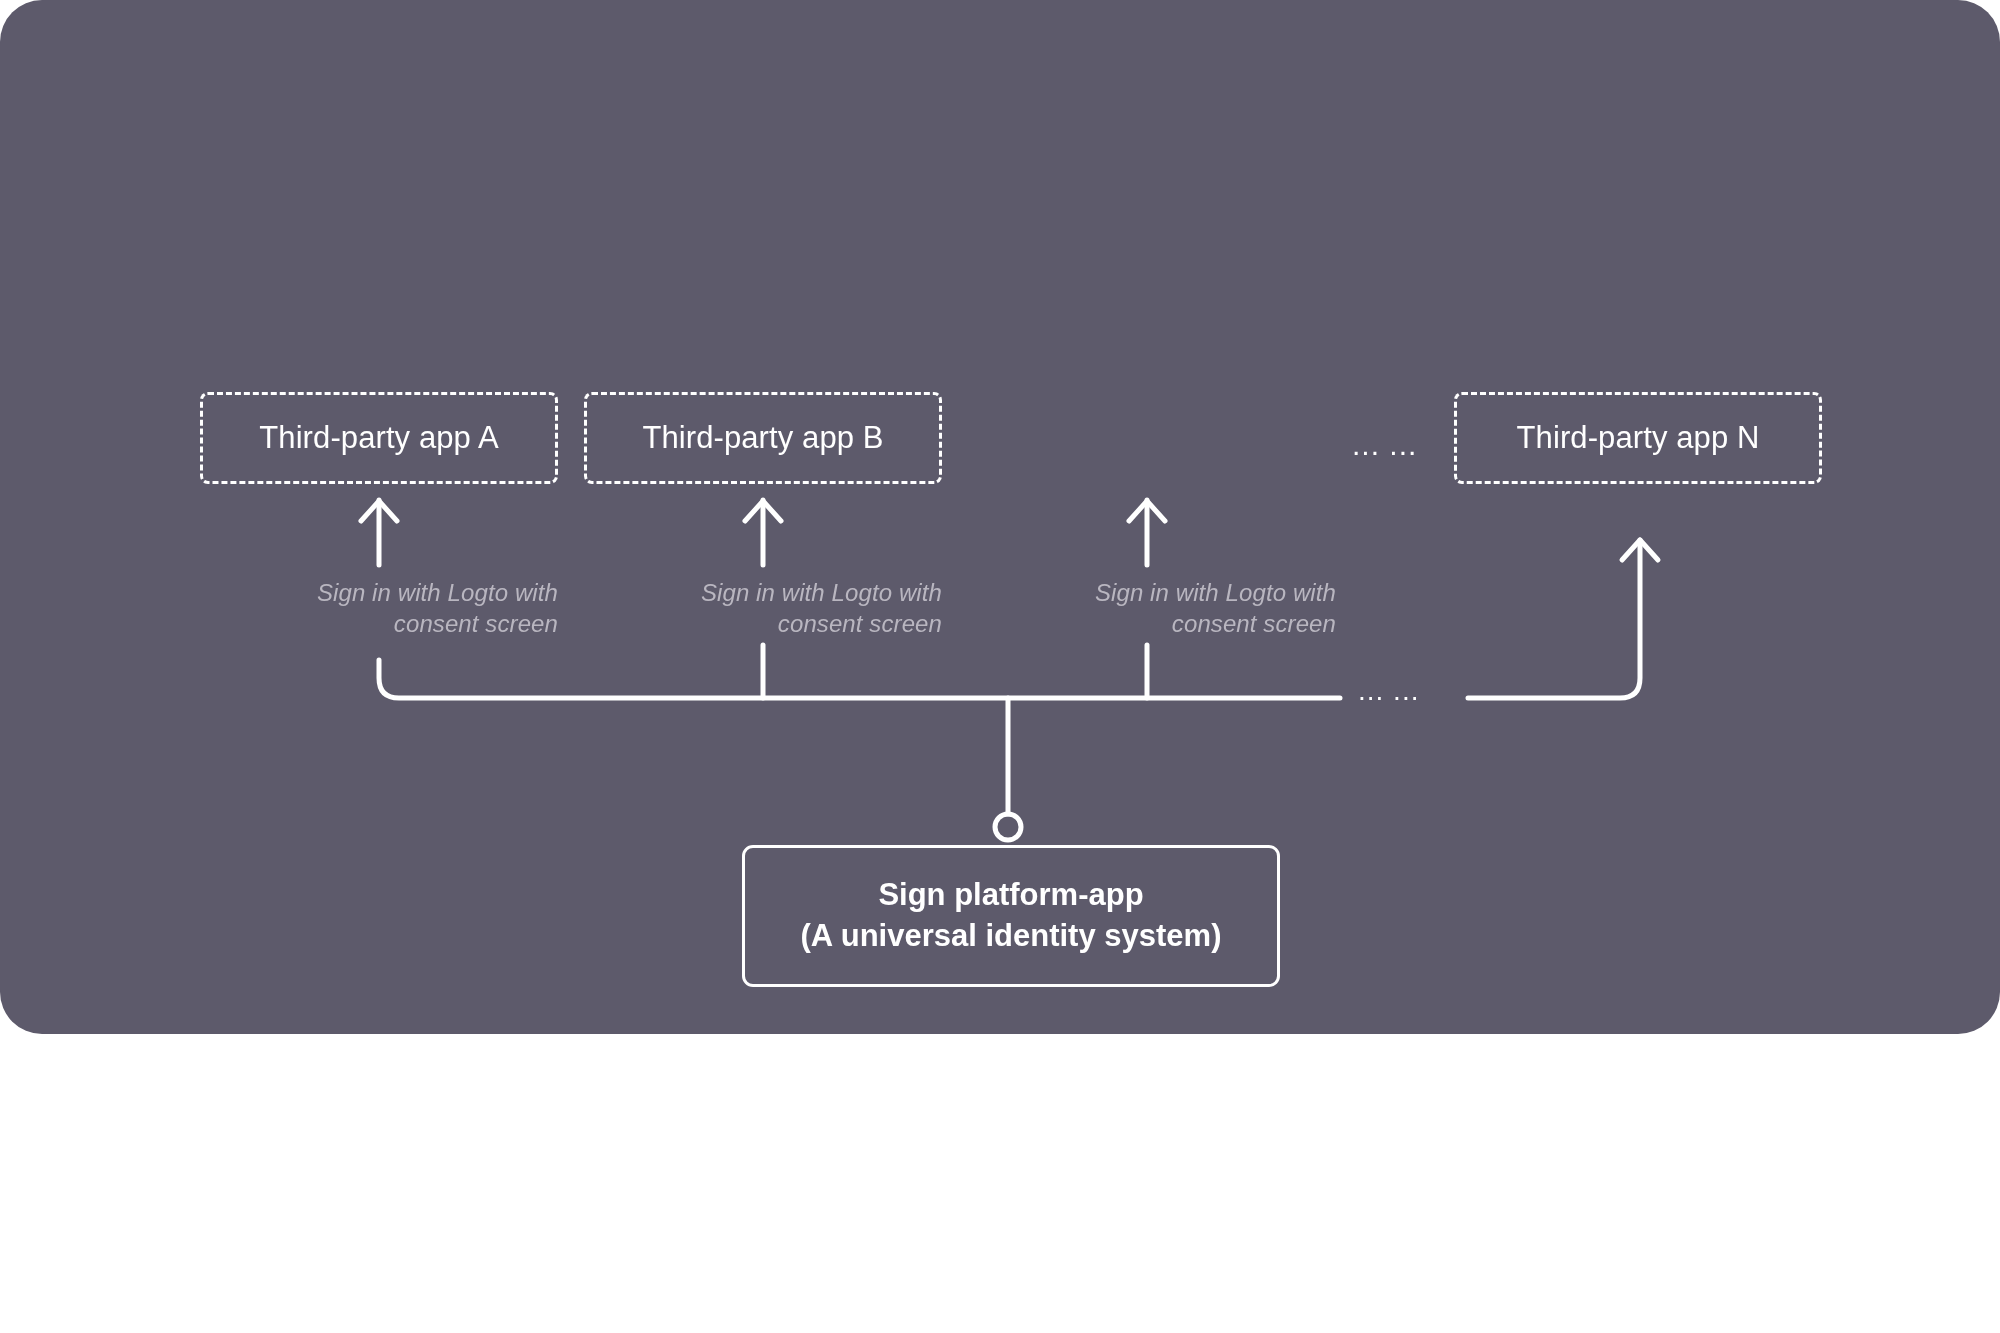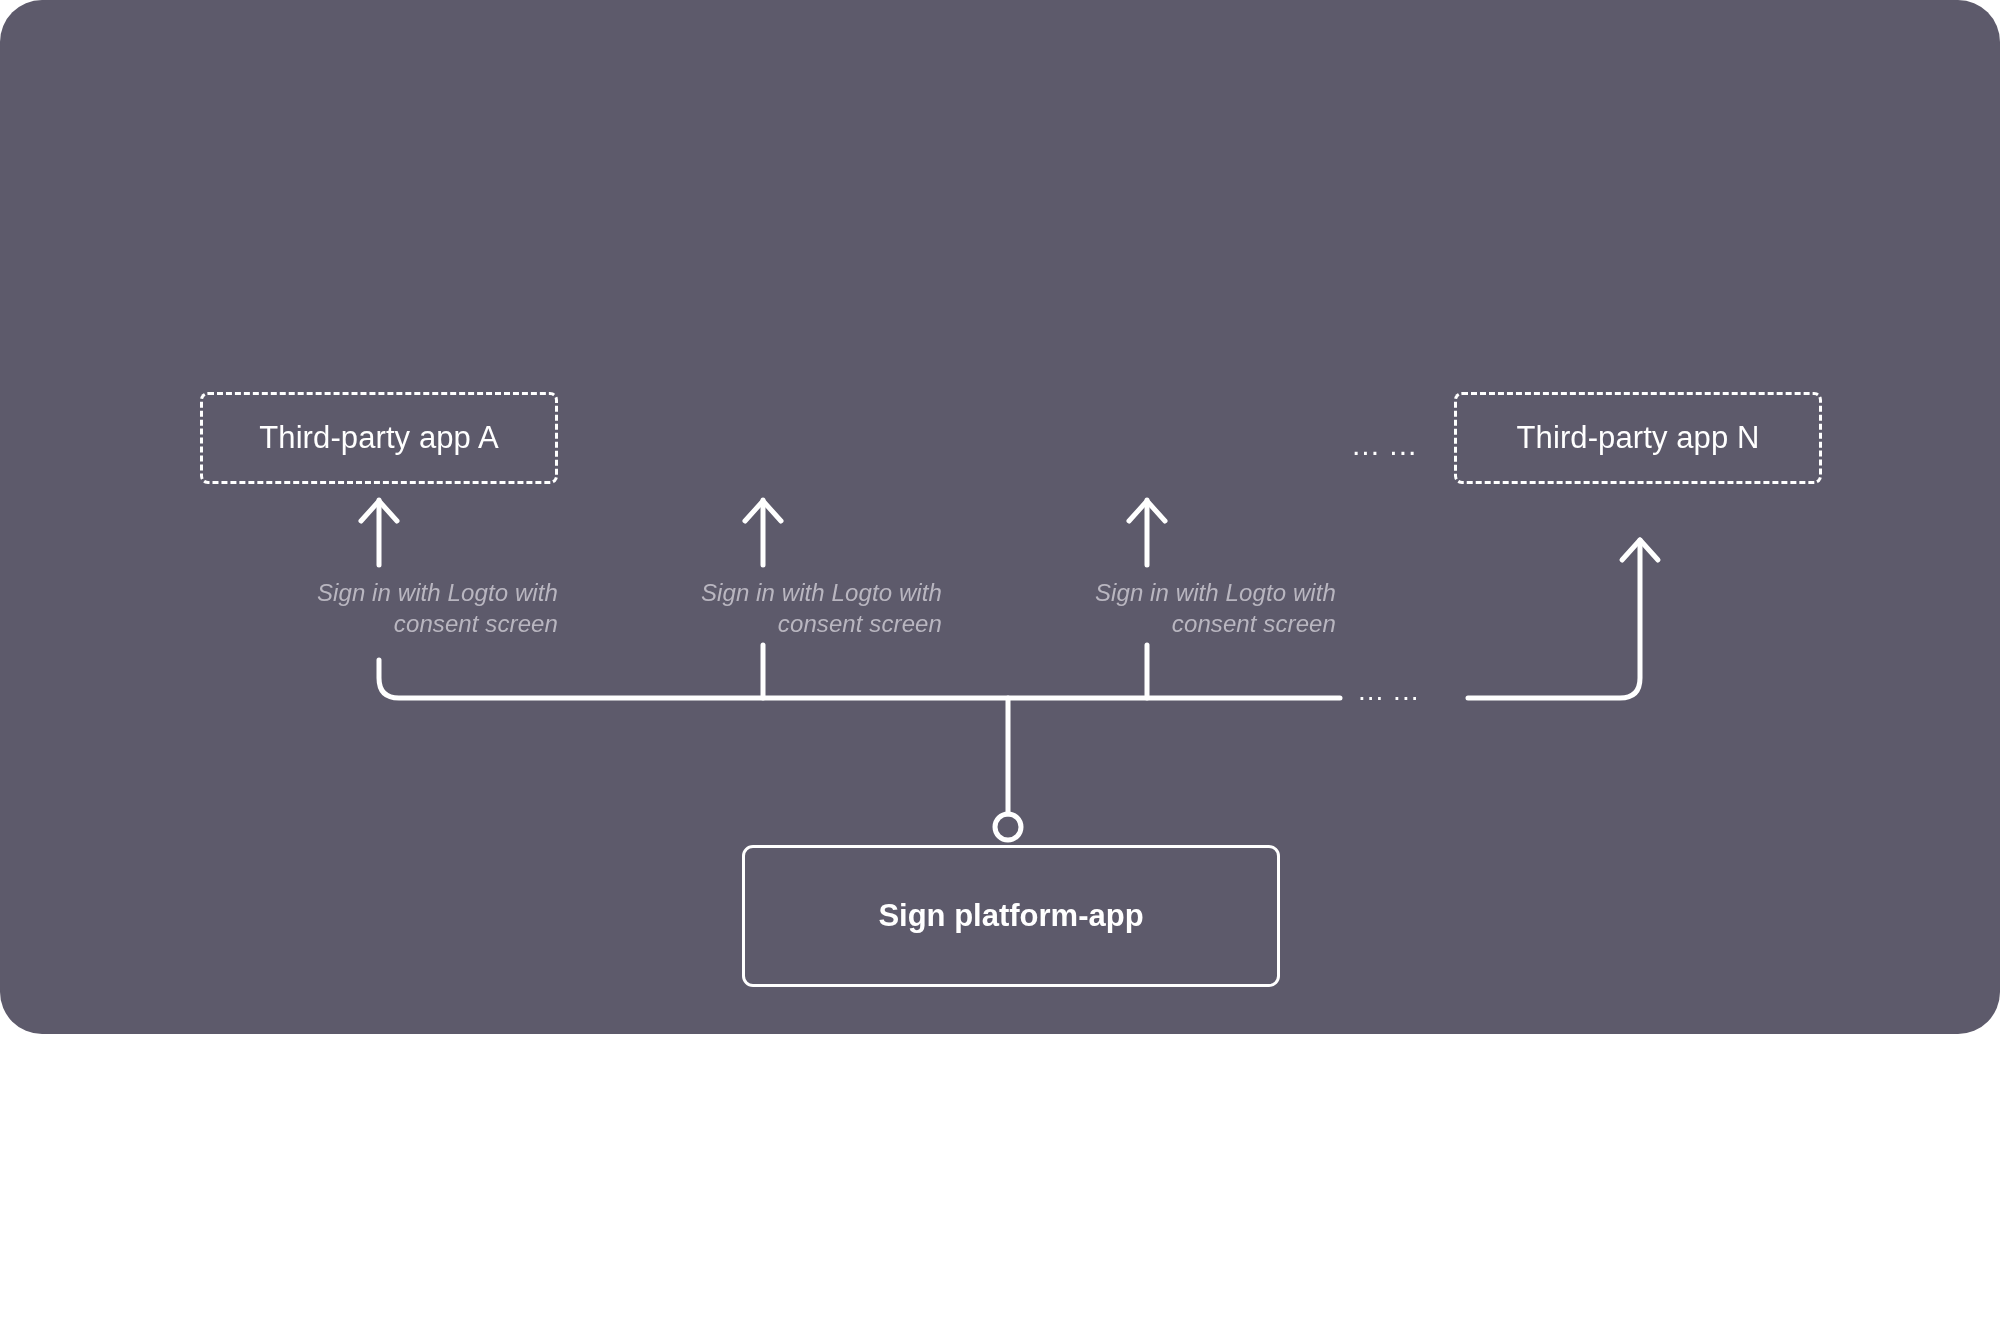--- a/index.html
+++ b/index.html
@@ -103,20 +103,23 @@
 
       <path d="M 1008 698 L 1008 814"></path>
       <circle cx="1008" cy="827" r="13" fill="none" stroke="#ffffff" stroke-width="5"></circle>
     </g>
   </svg>
 
   <div class="app-box" style="left:200px; top:392px; width:358px;">
     <span>Third-party app A</span>
   </div>
 
+  <div class="app-box" style="left:584px; top:392px; width:358px;">
+    <span>Third-party app B</span>
+  </div>
 
 
   <div class="app-box" style="left:1454px; top:392px; width:368px;">
     <span>Third-party app N</span>
   </div>
 
   <div class="ellipsis" style="left:1352px; top:428px;">
     <span>... ...</span>
   </div>
 
@@ -134,15 +137,16 @@
     <div>consent screen</div>
   </div>
 
   <div class="caption" style="left:978px; top:578px; width:358px;">
     <div>Sign in with Logto with</div>
     <div>consent screen</div>
   </div>
 
   <div id="platform-box">
     <div>Sign platform-app</div>
+    <div>(A universal identity system)</div>
   </div>
 
 </div>
 
 </body></html>

